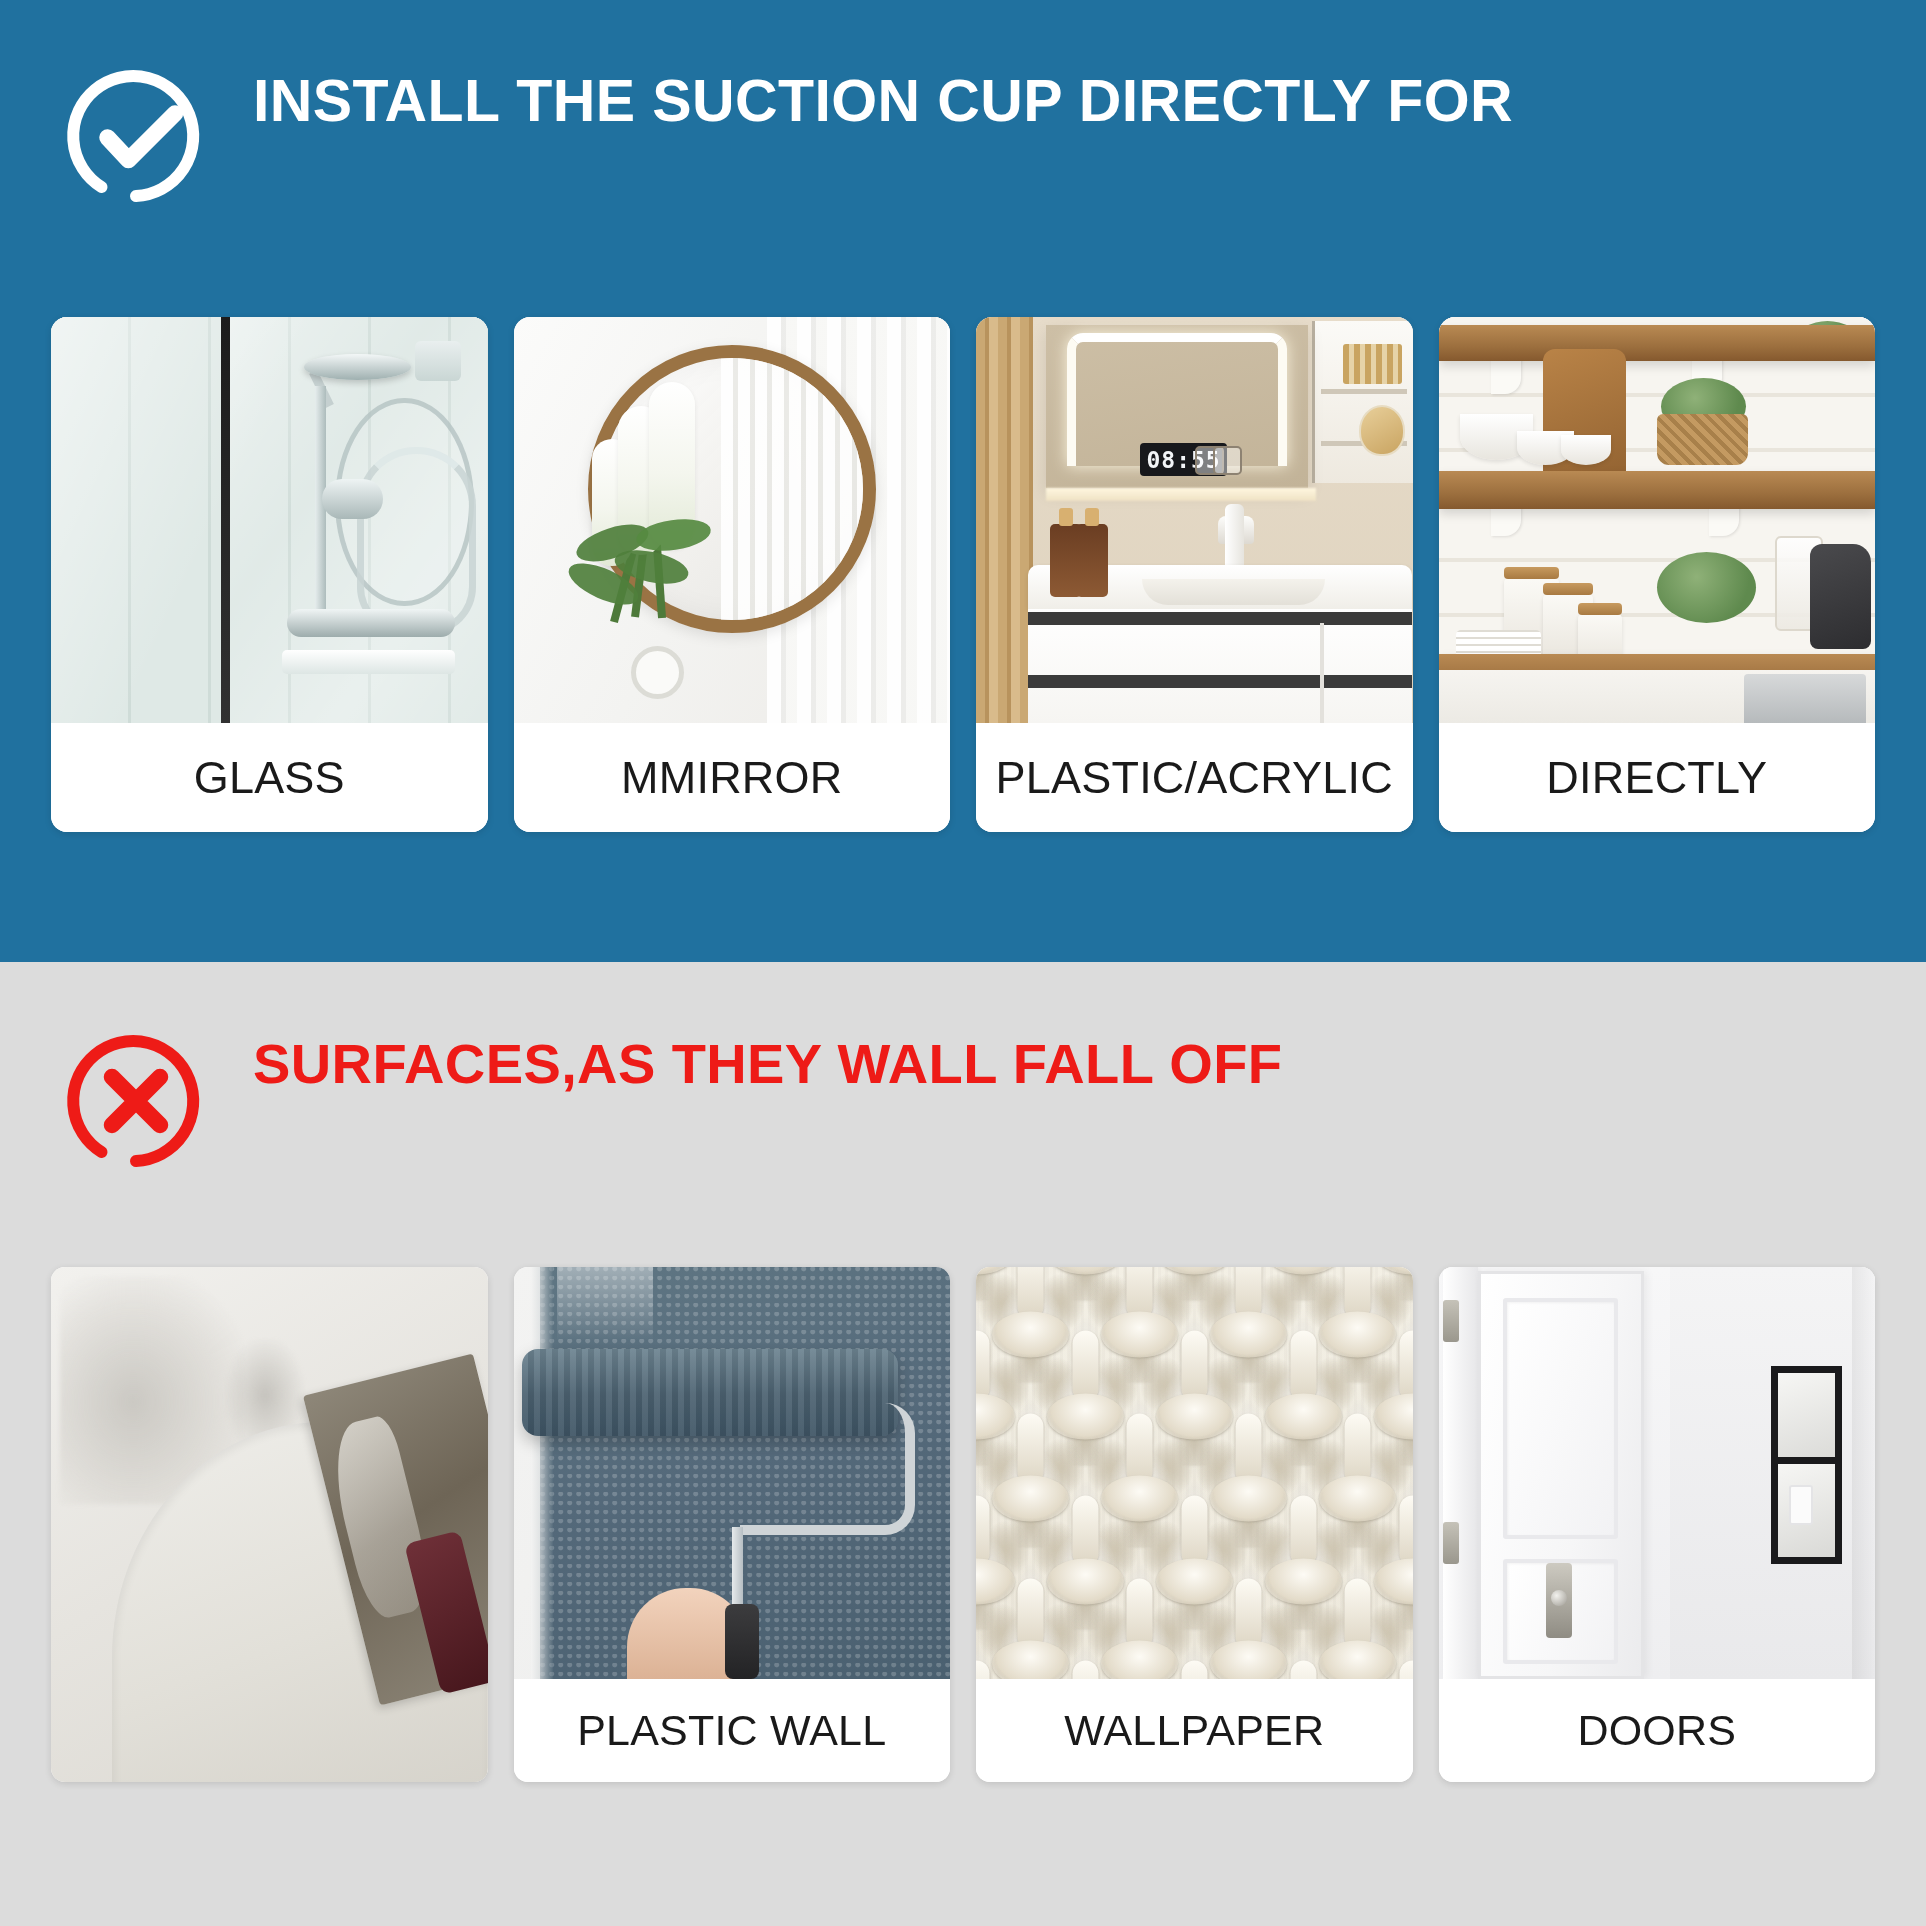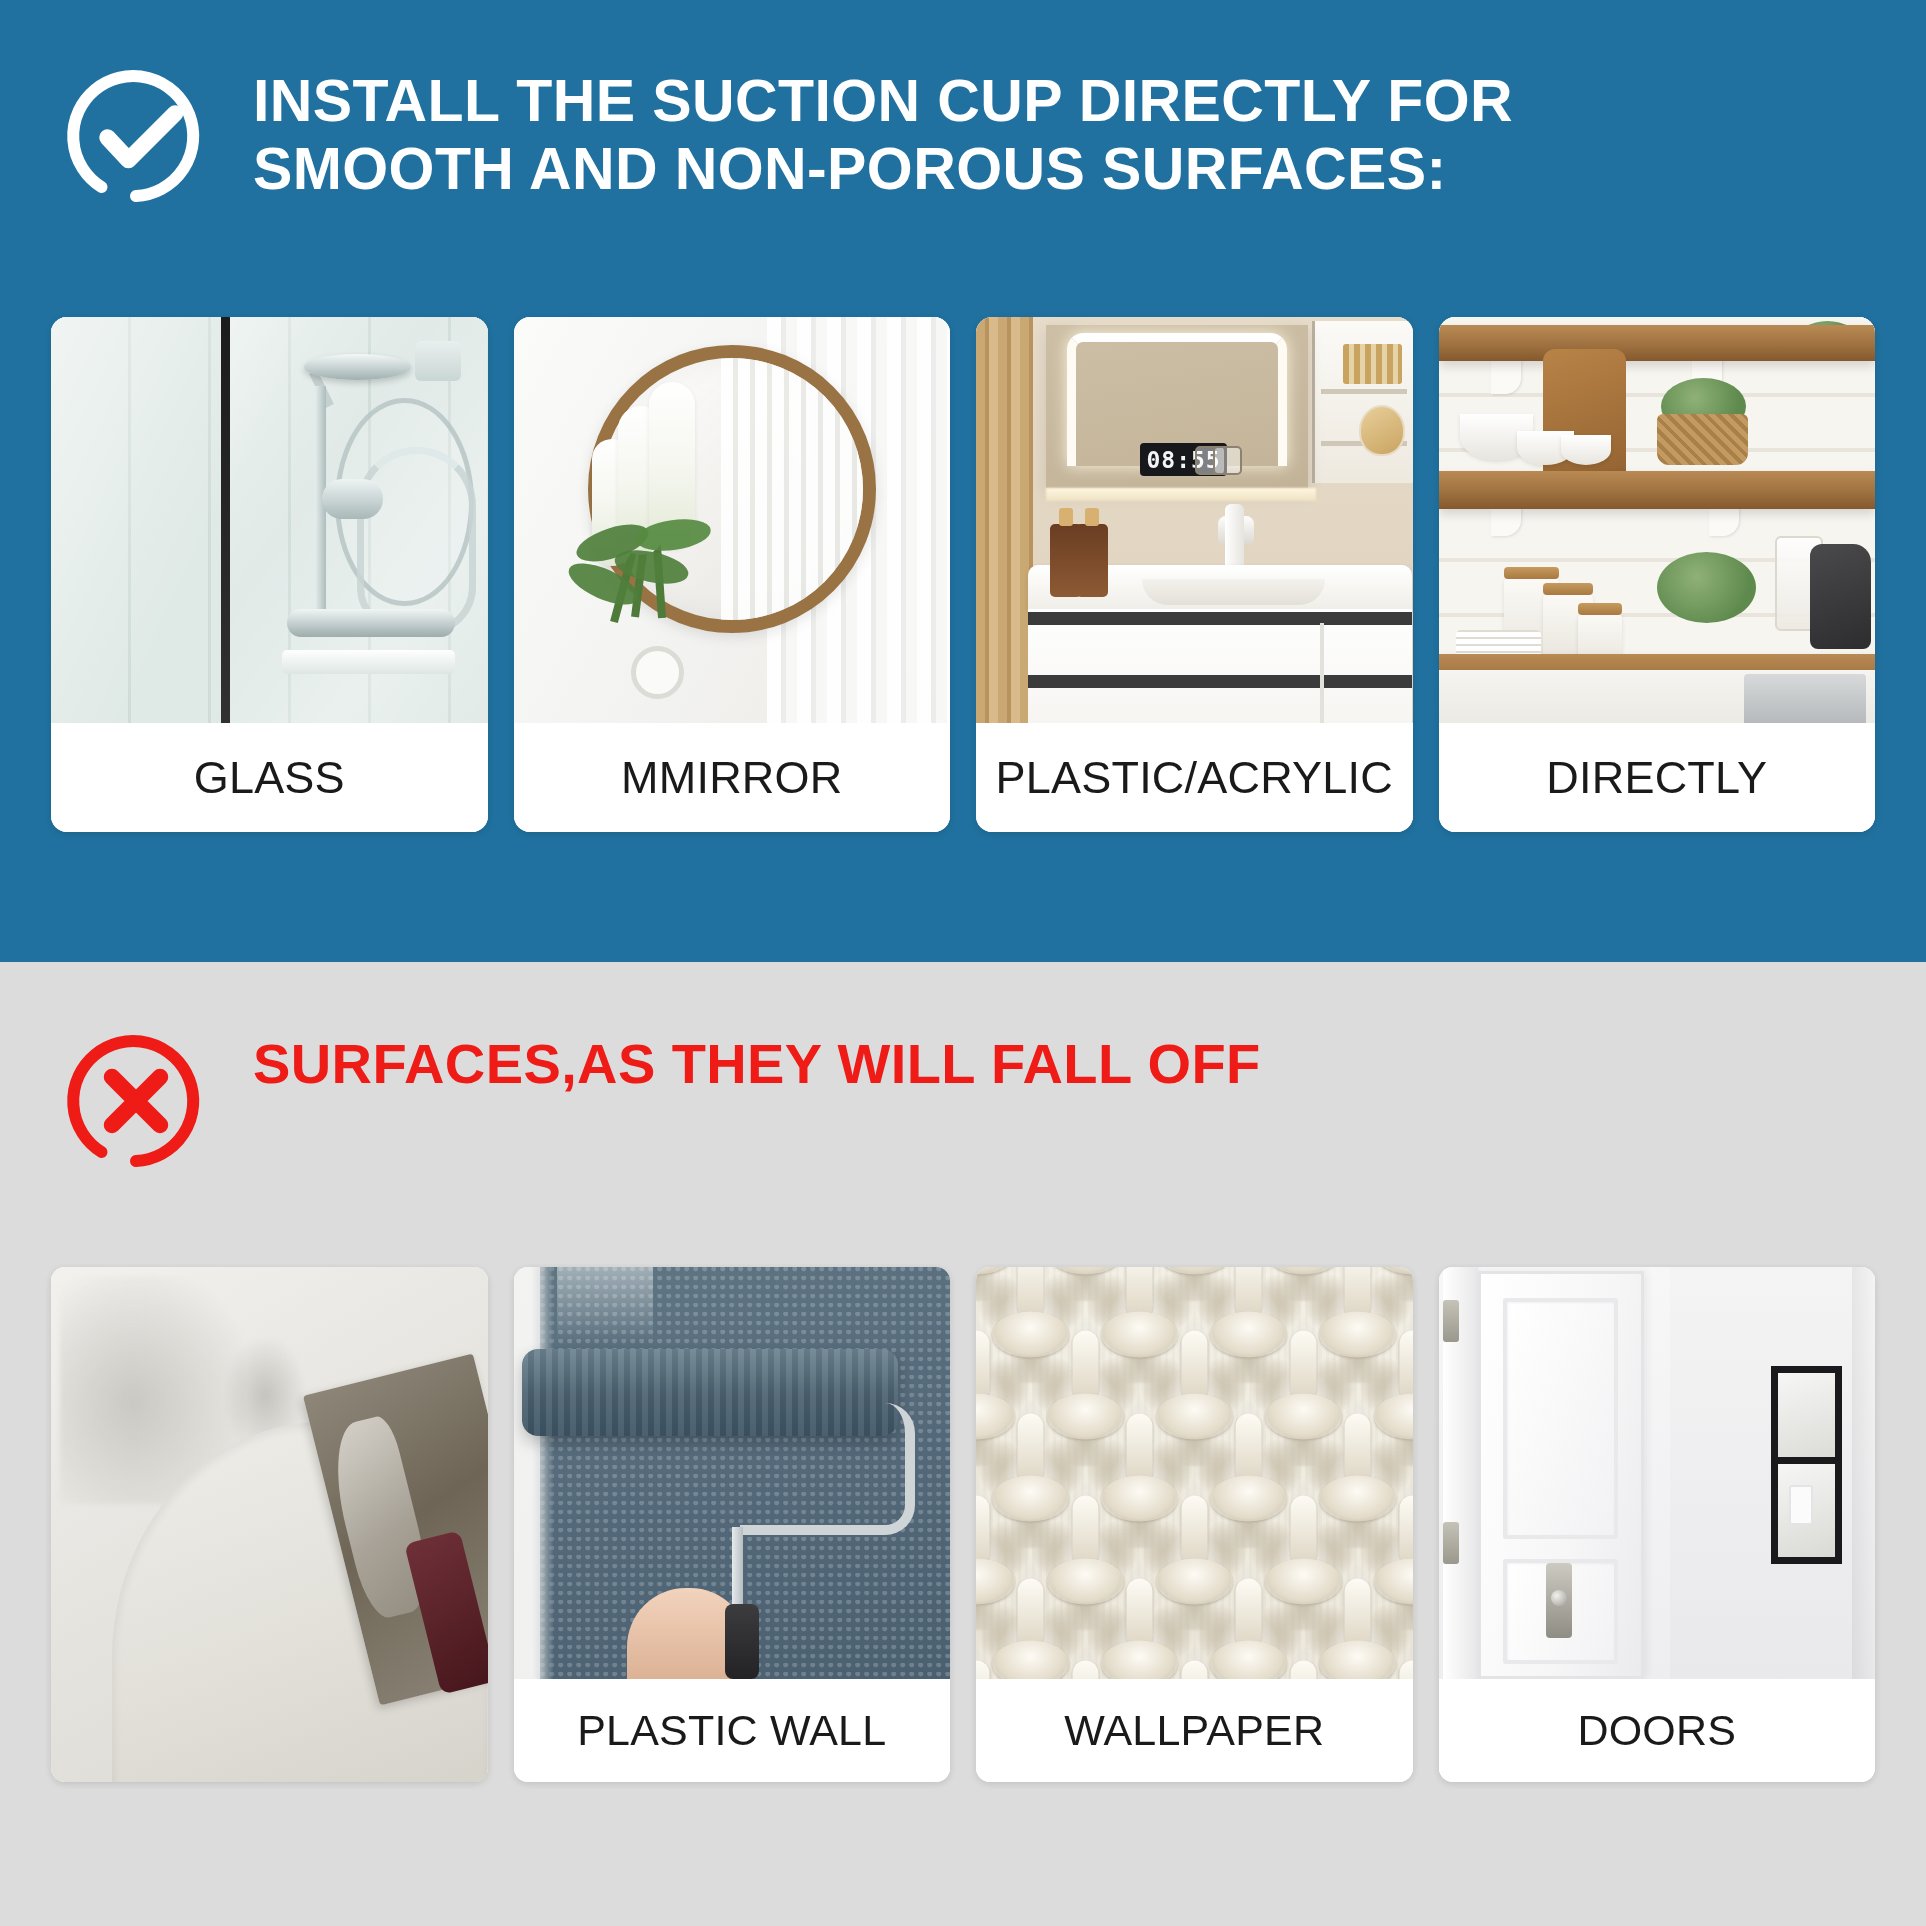--- a/index.html
+++ b/index.html
@@ -610,21 +610,20 @@
 
     <div class="header-row header-allowed">
       <div class="badge-icon">
         <svg viewBox="0 0 100 100" aria-hidden="true">
           <path d="M27 84 A40 40 0 1 1 50 90" fill="none" stroke="#ffffff" stroke-width="8" stroke-linecap="round"></path>
           <path d="M31 51 L45 66 L76 35" fill="none" stroke="#ffffff" stroke-width="11" stroke-linecap="round" stroke-linejoin="round"></path>
         </svg>
       </div>
       <div class="header-text">
         <span class="line">INSTALL THE SUCTION CUP DIRECTLY FOR</span>
-        <span class="line">SMOOTH AND NON-POROUS SURFACES:</span>
       </div>
     </div>
 
     <div class="card-grid grid-top">
 
       <div class="card">
         <div class="card-photo ph-glass">
           <div class="glass-pane"></div>
           <div class="glass-divider"></div>
           <div class="shower-mirror"></div>
@@ -726,21 +725,21 @@
   <div class="section-forbidden"></div>
 
   <div class="header-row header-forbidden">
     <div class="badge-icon">
       <svg viewBox="0 0 100 100" aria-hidden="true">
         <path d="M27 84 A40 40 0 1 1 50 90" fill="none" stroke="#ee1b17" stroke-width="8" stroke-linecap="round"></path>
         <path d="M34 34 L66 66 M66 34 L34 66" fill="none" stroke="#ee1b17" stroke-width="11" stroke-linecap="round"></path>
       </svg>
     </div>
     <div class="header-text">
-      <span class="line">SURFACES,AS THEY WILL FALL OFF</span>
+      <span class="line">SURFACES,AS THEY WALL FALL OFF</span>
     </div>
   </div>
 
   <div class="card-grid grid-bottom">
 
     <div class="card">
       <div class="card-photo ph-drywall">
         <div class="dw-patch"></div>
         <div class="dw-patch2"></div>
         <div class="dw-smear"></div>

